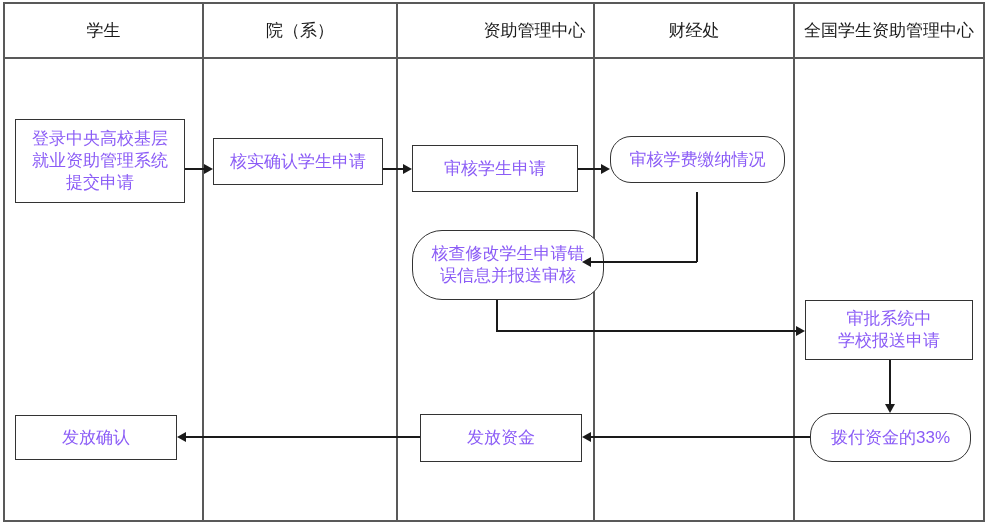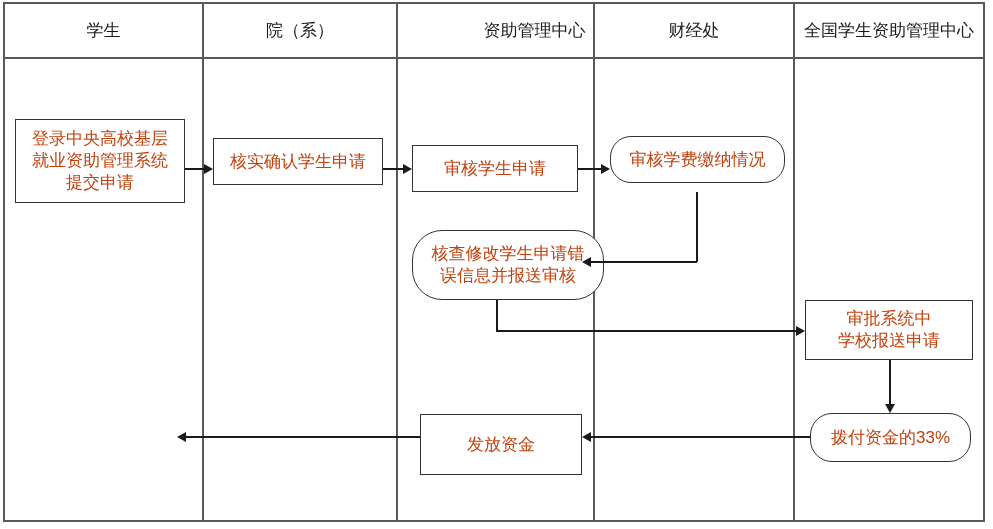--- a/index.html
+++ b/index.html
@@ -57,21 +57,21 @@
     box-sizing: border-box;
     border: 1.5px solid #333333;
     background: #ffffff;
     display: flex;
     align-items: center;
     justify-content: center;
     text-align: center;
     font-size: 17px;
     line-height: 22px;
     white-space: pre-line;
-    color: #c2410c;
+    color: #8b5cf6;
     padding: 12px;
   }
   
   .cline {
     position: absolute;
     background: #1a1a1a;
   }
   .cline.h { height: 1.5px; }
   .cline.v { width: 1.5px; }
   .ah {
@@ -105,21 +105,22 @@
 就业资助管理系统
 提交申请</div>
   <div class="node" style="left:213px; top:138px; width:170px; height:47px;">核实确认学生申请</div>
   <div class="node" style="left:412px; top:145px; width:166px; height:47px;">审核学生申请</div>
   <div class="node" style="left:610px; top:136px; width:175px; height:47px;border-radius:21px;">审核学费缴纳情况</div>
   <div class="node" style="left:412px; top:230px; width:192px; height:70px;border-radius:30px;">核查修改学生申请错
 误信息并报送审核</div>
   <div class="node" style="left:805px; top:300px; width:168px; height:60px;">审批系统中
 学校报送申请</div>
   <div class="node" style="left:810px; top:413px; width:161px; height:49px;border-radius:22px;">拨付资金的33%</div>
-  <div class="node" style="left:420px; top:414px; width:162px; height:61px;">发放资金</div>
+  <div class="node" style="left:420px; top:414px; width:162px; height:48px;">发放资金</div>
+  <div class="node" style="left:15px;  top:415px; width:162px; height:45px;">发放确认</div>
 
   <div class="cline h" style="left:185px; top:168px; width:20px;"></div>
   <div class="ah ah-r" style="left:204px; top:164px;"></div>
 
   <div class="cline h" style="left:383px; top:168px; width:20px;"></div>
   <div class="ah ah-r" style="left:403px; top:164px;"></div>
 
   <div class="cline h" style="left:578px; top:168px; width:23px;"></div>
   <div class="ah ah-r" style="left:601px; top:164px;"></div>
 

